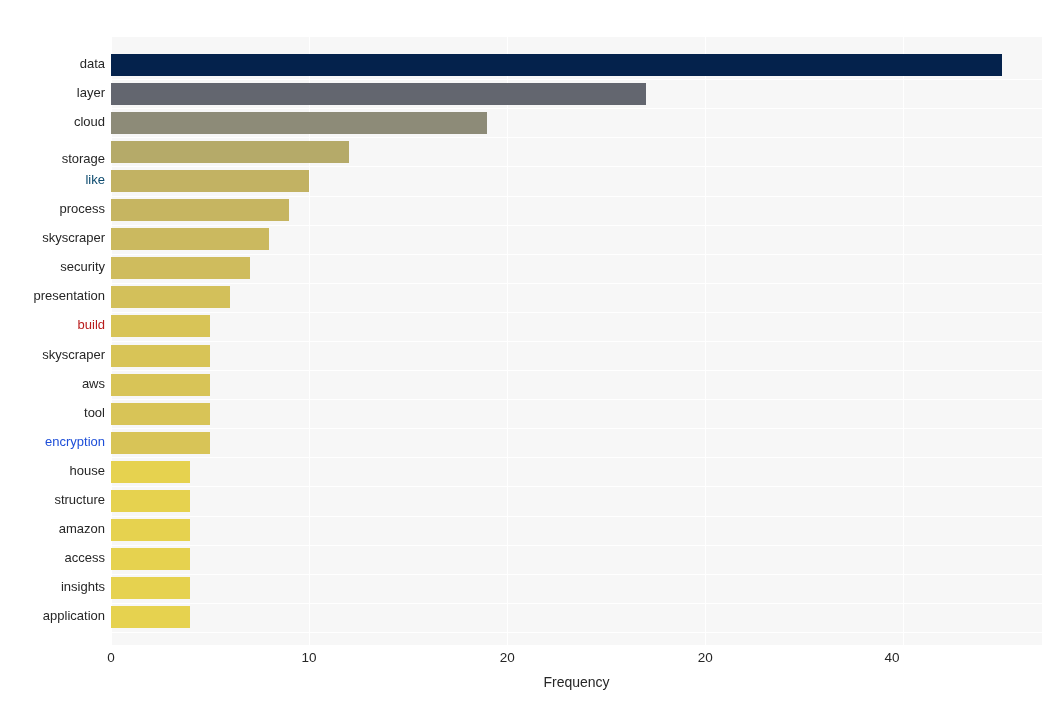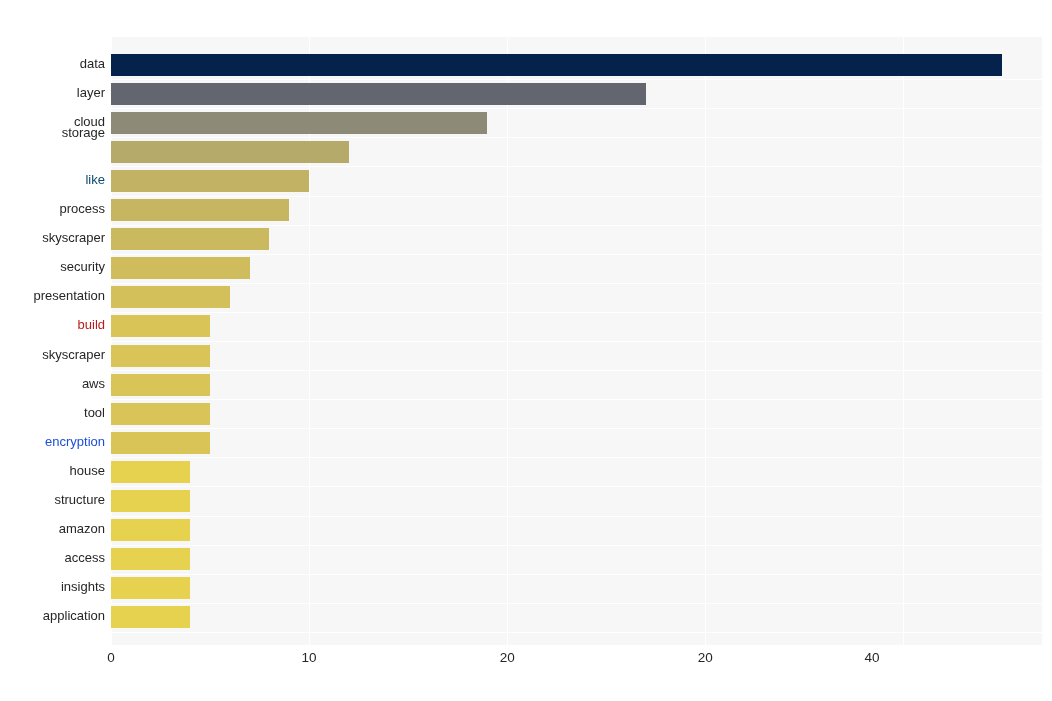--- a/index.html
+++ b/index.html
@@ -163,21 +163,21 @@
       <div class="hgrid" style="top: 566px; background: rgb(255, 255, 255);"></div>
       <div class="bar" title="insights: 4" style="top: 540px; width: 79px; background: rgb(230, 210, 79);"></div>
       <div class="hgrid" style="top: 595px; background: rgb(255, 255, 255);"></div>
       <div class="bar" title="application: 4" style="top: 569px; width: 79px; background: rgb(230, 210, 79);"></div>
     </div>
 
   <div id="y-axis">
       <div class="ytick" style="top: 19px; color: rgb(38, 38, 38);">data</div>
       <div class="ytick" style="top: 48px; color: rgb(38, 38, 38);">layer</div>
       <div class="ytick" style="top: 77px; color: rgb(38, 38, 38);">cloud</div>
-      <div class="ytick" style="top: 88px; color: rgb(38, 38, 38);">storage</div>
+      <div class="ytick" style="top: 114px; color: rgb(38, 38, 38);">storage</div>
       <div class="ytick" style="top: 135px; color: #0c4a6e;">like</div>
       <div class="ytick" style="top: 164px; color: rgb(38, 38, 38);">process</div>
       <div class="ytick" style="top: 193px; color: rgb(38, 38, 38);">skyscraper</div>
       <div class="ytick" style="top: 222px; color: rgb(38, 38, 38);">security</div>
       <div class="ytick" style="top: 251px; color: rgb(38, 38, 38);">presentation</div>
       <div class="ytick" style="top: 280px; color: #b91c1c;">build</div>
       <div class="ytick" style="top: 310px; color: rgb(38, 38, 38);">skyscraper</div>
       <div class="ytick" style="top: 339px; color: rgb(38, 38, 38);">aws</div>
       <div class="ytick" style="top: 368px; color: rgb(38, 38, 38);">tool</div>
       <div class="ytick" style="top: 397px; color: #1d4ed8;">encryption</div>
@@ -187,17 +187,18 @@
       <div class="ytick" style="top: 513px; color: rgb(38, 38, 38);">access</div>
       <div class="ytick" style="top: 542px; color: rgb(38, 38, 38);">insights</div>
       <div class="ytick" style="top: 571px; color: rgb(38, 38, 38);">application</div>
     </div>
 
   <div id="x-axis">
       <div class="xtick" style="left: 111px; color: rgb(38, 38, 38);">0</div>
       <div class="xtick" style="left: 309.085px; color: rgb(38, 38, 38);">10</div>
       <div class="xtick" style="left: 507.17px; color: rgb(38, 38, 38);">20</div>
       <div class="xtick" style="left: 705.255px; color: rgb(38, 38, 38);">20</div>
-      <div class="xtick" style="left: 872px; color: rgb(38, 38, 38);">40</div>
+      <div class="xtick" style="left: 892px; color: rgb(38, 38, 38);">40</div>
     </div>
 
+  <div id="x-axis-label">Frequency</div>
 
 </div>
 
 </body></html>

